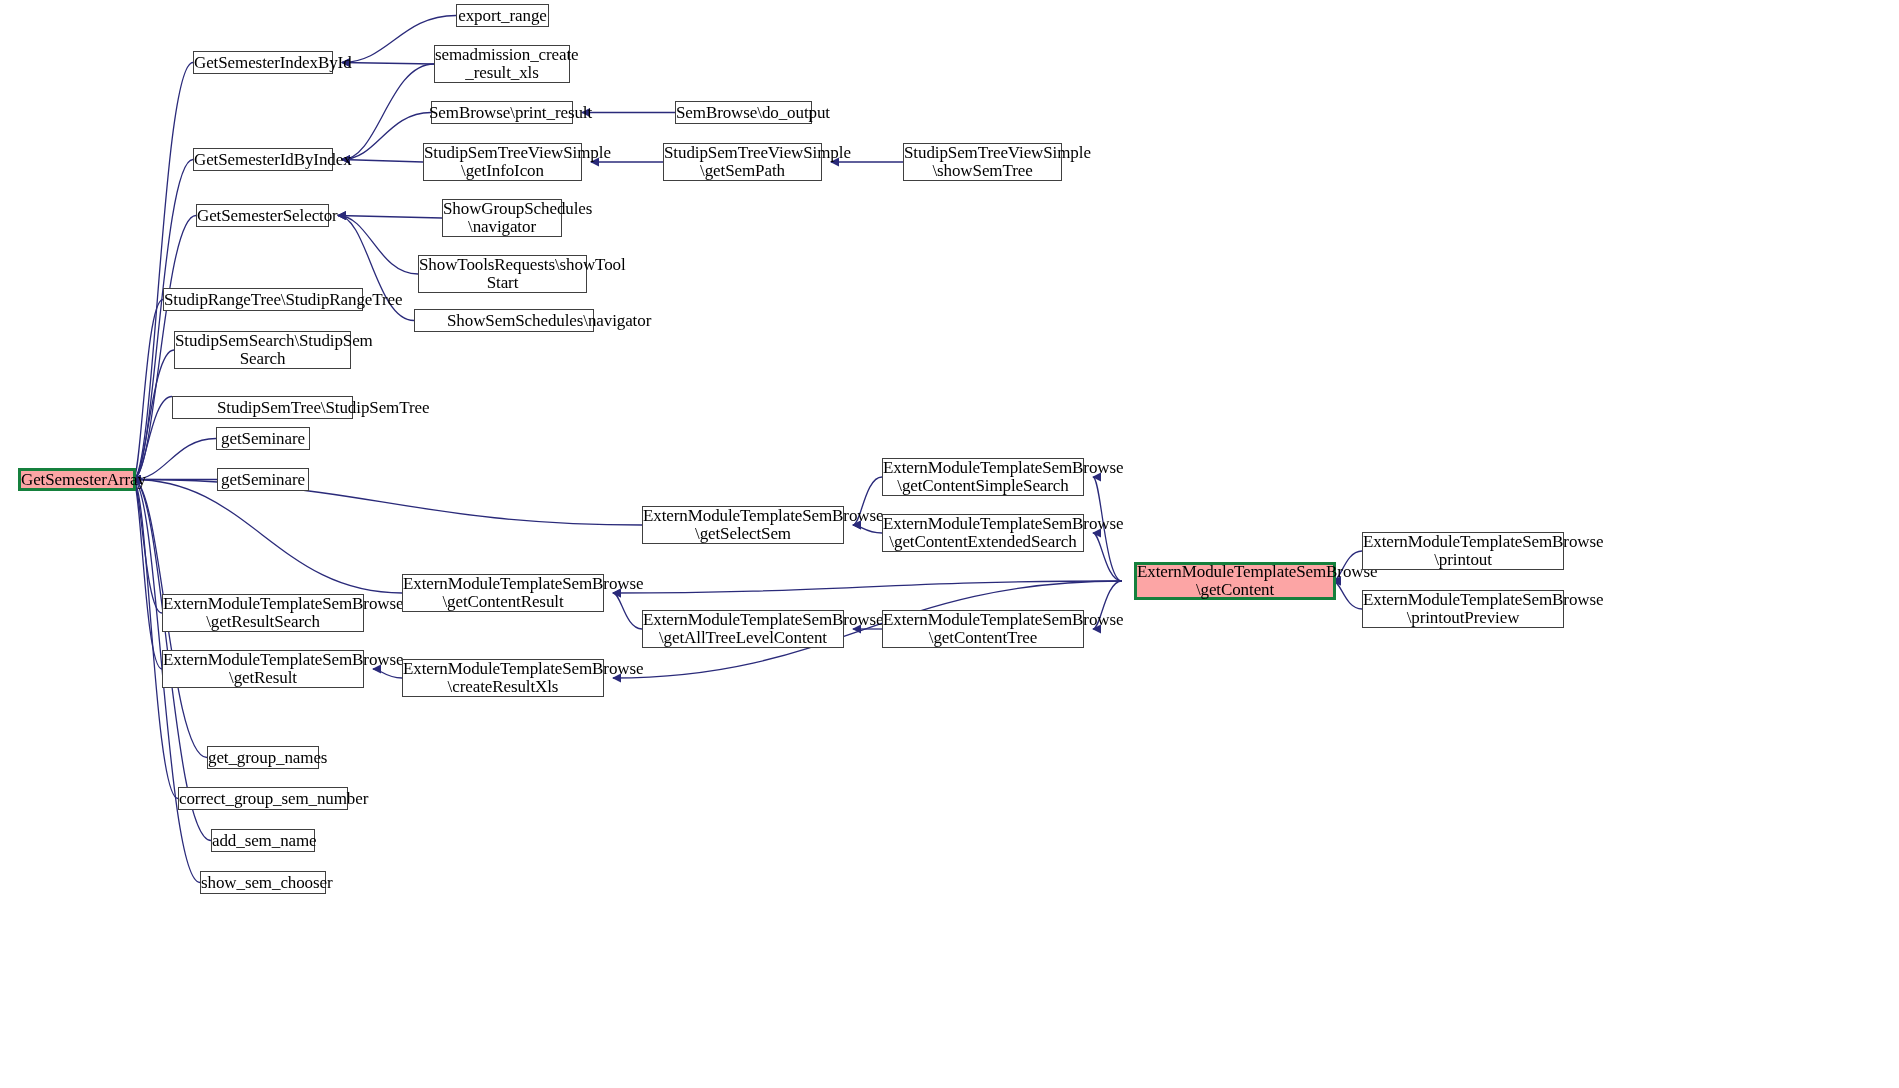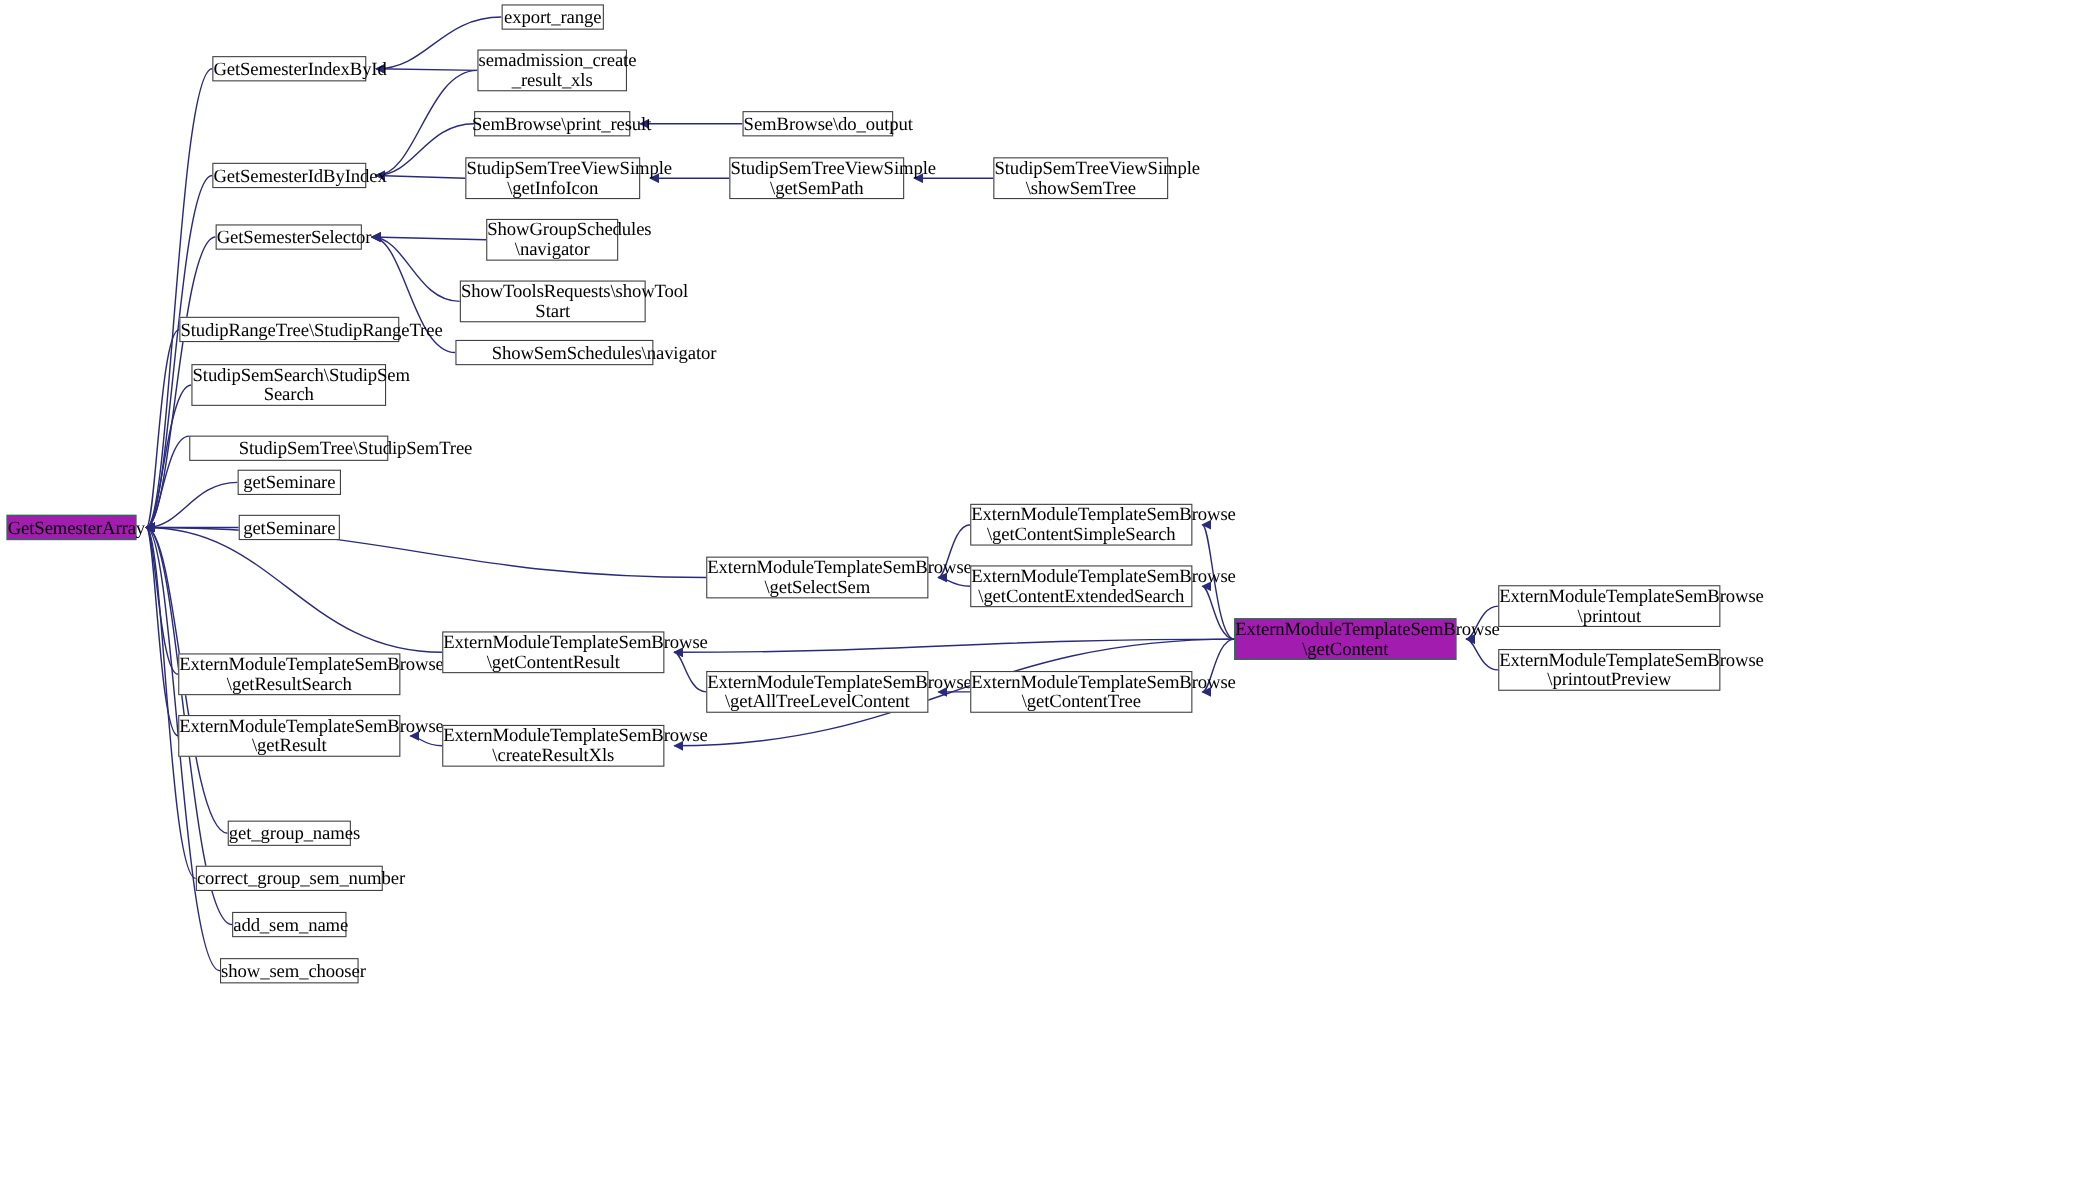--- a/index.html
+++ b/index.html
@@ -30,22 +30,23 @@
     display:flex;
     align-items:center;
     justify-content:center;
     text-align:center;
     white-space:pre-line;
     letter-spacing:-0.1px;
     z-index:2;
     font-family:Liberation Serif, serif;
   }
   .node.focus{
-    background:#a21caf;
-    border:1px solid #15803d;
+    background:#fca5a5;
+    border:3px solid #15803d;
+    margin-left:12px;
   }
   .node .lbl{
     display:block;
     width:100%;
     padding:0 3px;
   }
 </style>
 </head>
 <body>
 

